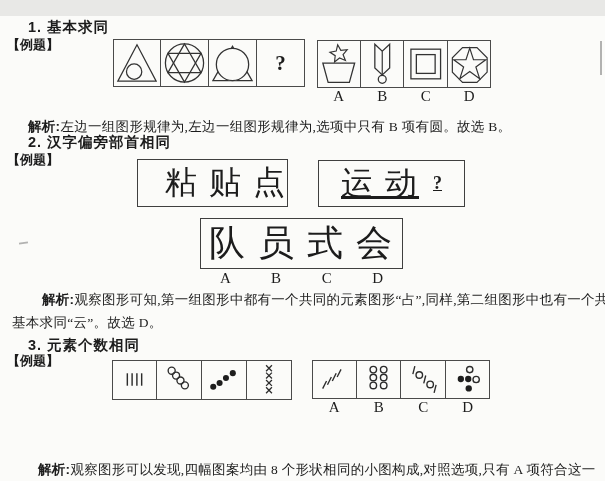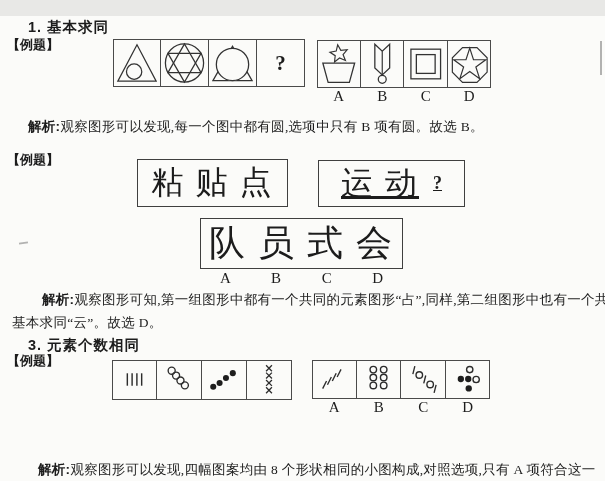--- a/index.html
+++ b/index.html
@@ -100,26 +100,27 @@
   </div>
 
   <div class="labels" style="left:317px;top:72px;width:174px;">
     <span>A</span>
     <span>B</span>
     <span>C</span>
     <span>D</span>
   </div>
 
   <div class="analysis" style="left:28px;top:99px;width:565px;">
-    <span class="al">解析:</span><span>观察图形可以发现,每一个图中都有圆,选项中只有 B 项有圆。故选 B。</span>
-  </div>
-
+    <span class="al">解析:</span><span>左边一组图形规律为,左边一组图形规律为,选项中只有 B 项有圆。故选 B。</span>
+  </div>
+
+  <div class="heading" style="left:28px;top:117px;">2. 汉字偏旁部首相同</div>
   <div class="example" style="left:7px;top:135px;">【例题】</div>
 
-  <div class="charbox" style="left:137px;top:143px;width:151px;height:48px;">
+  <div class="charbox" style="left:137px;top:143px;width:151px;height:48px;justify-content:flex-end;">
     <span class="chars-3">粘 贴 点</span>
   </div>
 
   <div class="charbox" style="left:318px;top:144px;width:147px;height:47px;text-decoration:underline;">
     <span class="chars-2">运 动</span>
     <span class="qmark-sm">?</span>
   </div>
 
   <div class="charbox" style="left:200px;top:202px;width:203px;height:51px;">
     <span class="chars-4">队 员 式 会</span>

